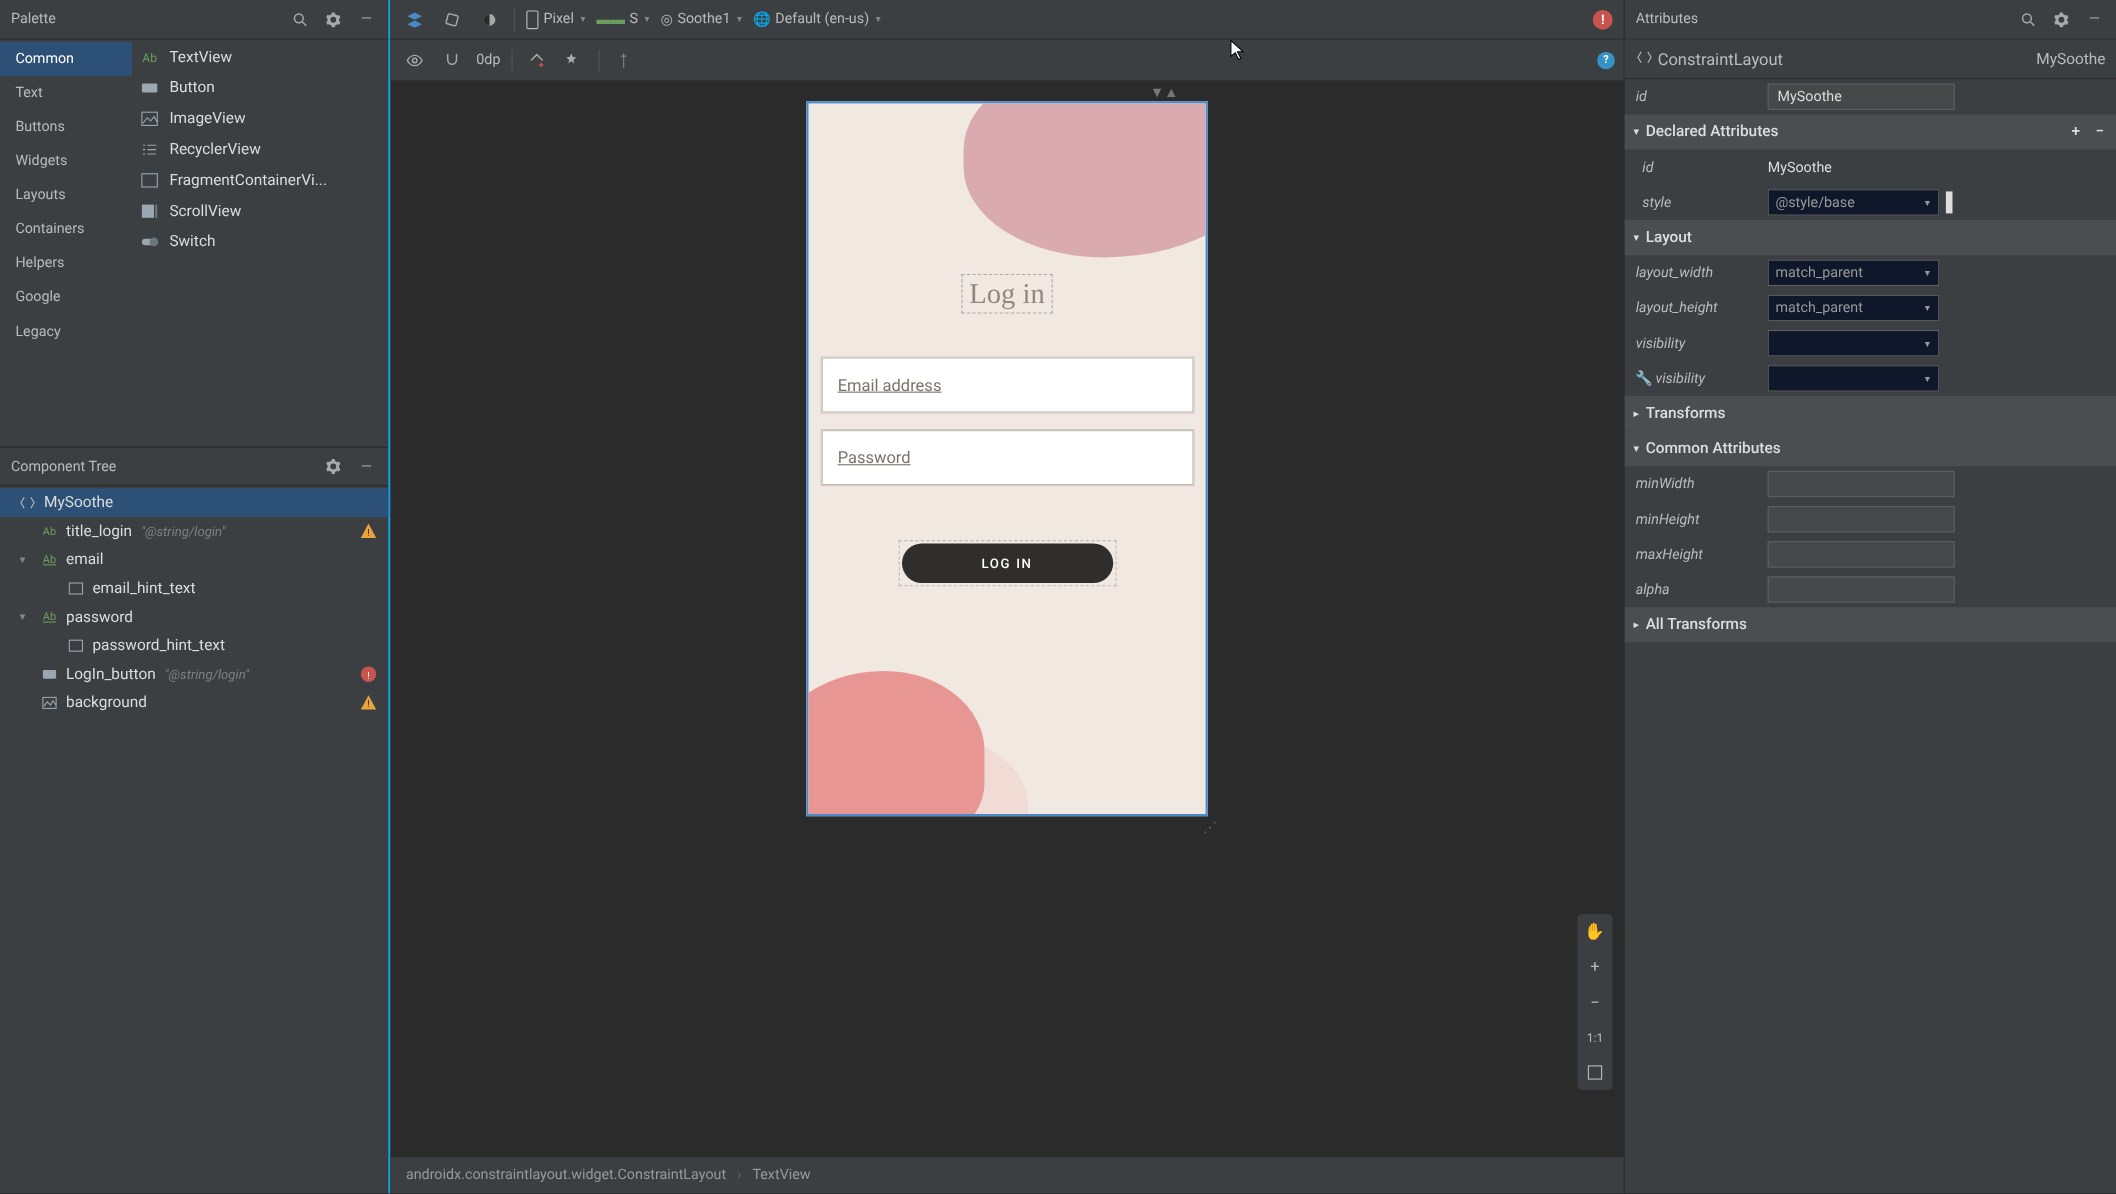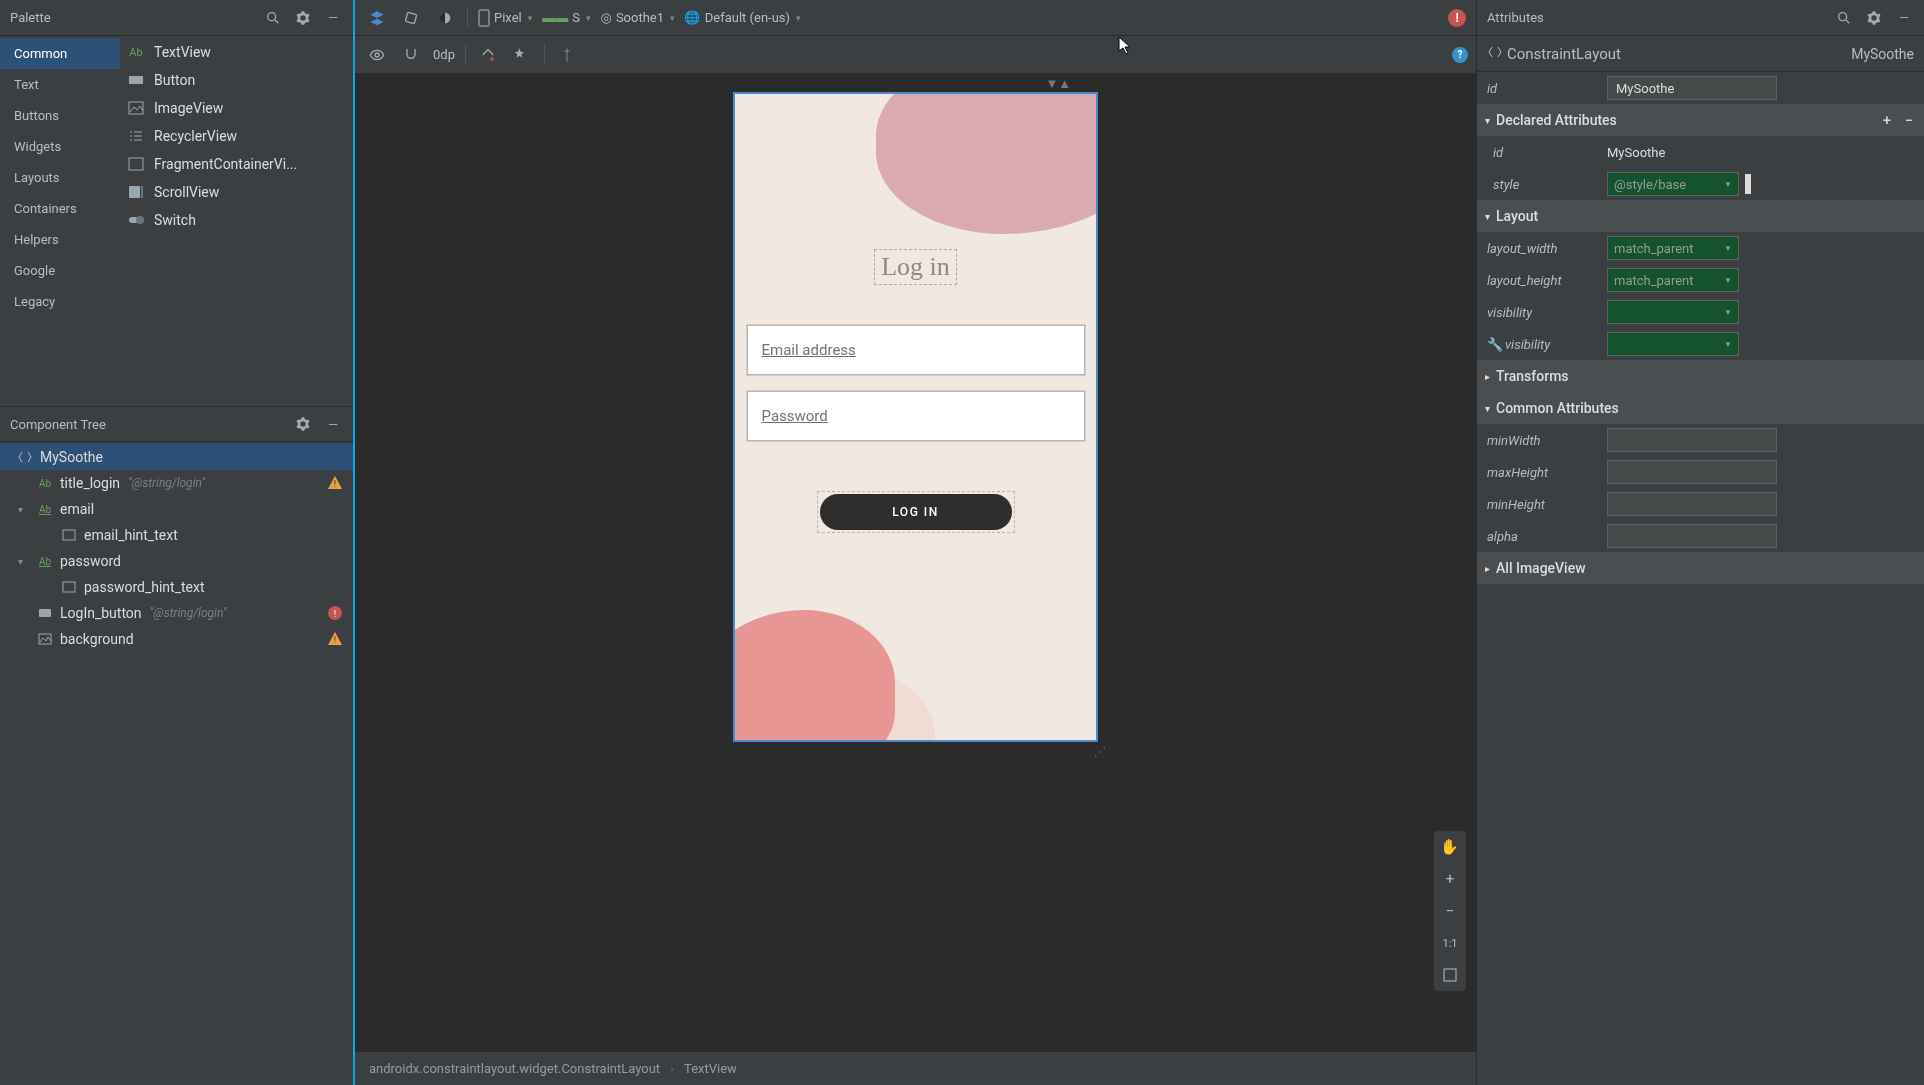--- a/index.html
+++ b/index.html
@@ -65,21 +65,21 @@
 .right-panel { width: 448px; background: #3c3f41; border-left: 1px solid #2b2b2b; display: flex; flex-direction: column; }
 .attr-header { display: flex; align-items: center; height: 36px; padding: 0 8px 0 10px; border-bottom: 1px solid #2b2b2b; }
 .attr-header-title { font-size: 13px; }
 .attr-header-tools { margin-left: auto; display: flex; gap: 6px; }
 .attr-component-row { display: flex; align-items: center; height: 36px; padding: 0 10px; border-bottom: 1px solid #2b2b2b; background: #3c3f41; justify-content: flex-end; }
 .attr-component-name { font-size: 15px; color: #bbb; margin-left: 4px; }
 .attr-class-name { margin-left: auto; font-size: 14px; color: #bbb; }
 .attr-row { display: flex; align-items: center; height: 32px; padding: 0 10px; font-size: 13px; }
 .attr-label { width: 120px; color: #bbb; font-style: italic; }
 .attr-input { flex: 1; height: 24px; background: #45494a; border: 1px solid #5e6060; color: #ddd; padding: 0 8px; font-size: 13px; max-width: 170px; }
-.attr-select { width: 132px; height: 24px; background: #14532d; border: 1px solid #5e6060; color: #999; padding: 0 6px; font-size: 13px; display: flex; align-items: center; justify-content: space-between; }
+.attr-select { width: 156px; height: 24px; background: #0f172a; border: 1px solid #5e6060; color: #999; padding: 0 6px; font-size: 13px; display: flex; align-items: center; justify-content: space-between; }
 .attr-section { display: flex; align-items: center; height: 32px; padding: 0 8px; background: #4a4e50; font-size: 14px; font-weight: 500; color: #ddd; cursor: pointer; }
 .attr-section .chev { font-size: 10px; margin-right: 6px; }
 .attr-section-tools { margin-left: auto; display: flex; gap: 8px; }
 .small-icon { width: 14px; height: 14px; display: flex; align-items: center; justify-content: center; }
 
 .cursor-arrow { position: absolute; top: 36px; left: 1118px; pointer-events: none; z-index: 1000; }
 </style>
 </head>
 <body>
 
@@ -478,35 +478,35 @@
 
     <div class="attr-section">
       <span class="chev">▾</span>
       <span>Common Attributes</span>
     </div>
     <div class="attr-row">
         <span class="attr-label">minWidth</span>
         <input class="attr-input" style="">
       </div>
     <div class="attr-row">
+        <span class="attr-label">minHeight</span>
+        <input class="attr-input" style="">
+      </div>
+    <div class="attr-row">
         <span class="attr-label">maxHeight</span>
         <input class="attr-input" style="">
       </div>
     <div class="attr-row">
-        <span class="attr-label">minHeight</span>
-        <input class="attr-input" style="">
-      </div>
-    <div class="attr-row">
         <span class="attr-label">alpha</span>
         <input class="attr-input" style="">
       </div>
 
     <div class="attr-section">
       <span class="chev">▸</span>
-      <span>All ImageView</span>
+      <span>All Transforms</span>
     </div>
   </div>
 
 </div>
 
 <div class="cursor-arrow">
   <svg width="16" height="20" viewBox="0 0 16 20">
       <path d="M1 1 L1 15 L5 12 L8 18 L10 17 L7 11 L12 11 Z" fill="#fff" stroke="#000"></path>
     </svg>
 </div>

